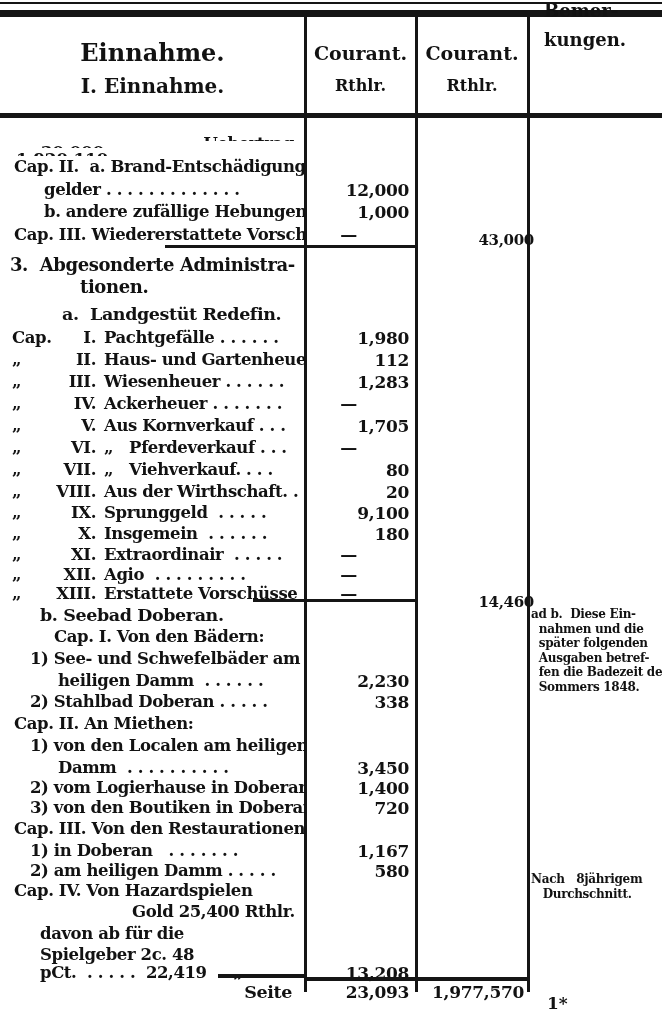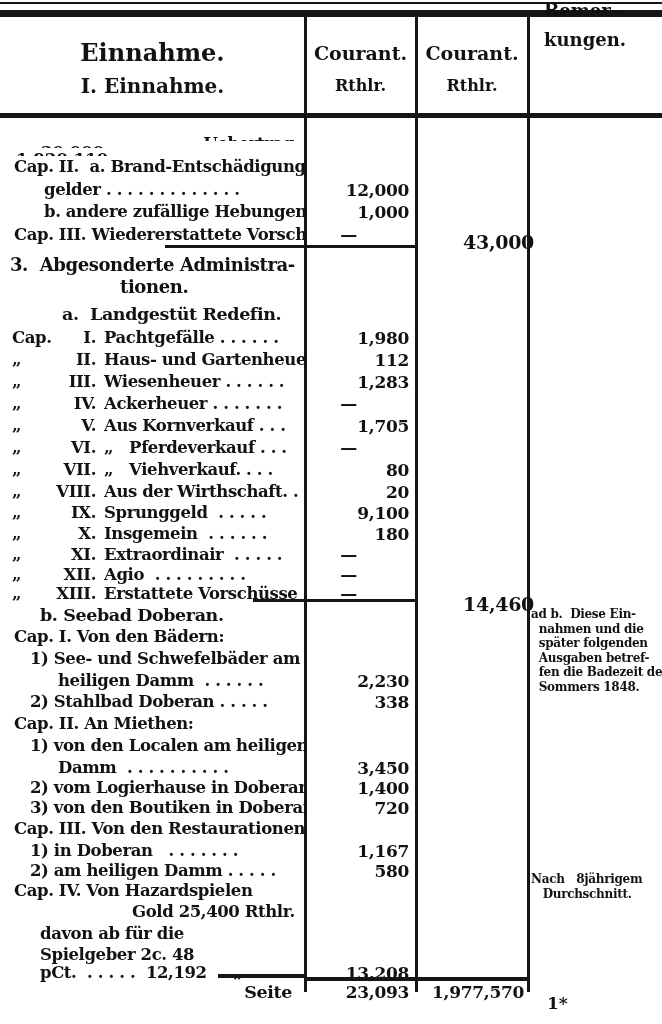--- a/index.html
+++ b/index.html
@@ -27,36 +27,36 @@
     font-size:17px; font-weight:bold; letter-spacing:-0.3px; line-height:22px;
   }
   .c2 { width:111px; padding-right:7px; }
   .c3 { width:114px; padding-right:6px; }
   .c2.dash { text-align:center; padding-right:24px; font-weight:bold; }
 
   .row.r   .c1 { text-align:right; padding-right:11px; }
   .row.p   .c1 { padding-left:14px; }
   .row.i1  .c1 { padding-left:44px; }
   .row.hd  .c1 { padding-left:10px; font-size:18px; }
-  .row.hdc .c1 { padding-left:120px; font-size:18px; }
+  .row.hdc .c1 { padding-left:80px; font-size:18px; }
   .row.hdi-a .c1 { padding-left:62px; font-size:17.5px; }
   .row.hdi-b .c1 { padding-left:40px; font-size:17.5px; }
   .row.sub1 .c1 { padding-left:30px; }
   .row.sub2 .c1 { padding-left:58px; }
   .row.gold .c1 { padding-left:132px; }
   .row.ind40 .c1 { padding-left:40px; }
 
   .pre { display:inline-block; width:46px; padding-left:12px; box-sizing:border-box; }
   .num { display:inline-block; width:50px; text-align:right; }
   .cap-t { padding-left:8px; }
 
   
   .floatval {
     position:absolute; left:416px; width:124px; box-sizing:border-box;
-    text-align:right; padding-right:6px; font-size:19px; font-weight:bold;
+    text-align:right; padding-right:6px; font-size:15px; font-weight:bold;
     letter-spacing:-0.3px;
   }
 
   
   .note {
     position:absolute; left:531px; width:130px;
     font-size:12px; font-weight:bold; line-height:14.5px;
     white-space:pre; letter-spacing:-0.3px;
   }
 
@@ -200,21 +200,21 @@
       <div class="row cap" style="top: 583px;">
         <div class="c1"><span class="pre">„</span><span class="num">XIII.</span><span class="cap-t">Erstattete Vorschüsse .</span></div>
         <div class="c2 dash">—</div>
         <div class="c3"></div>
       </div>
       <div class="row hdi-b" style="top: 604px;">
         <div class="c1">b. Seebad Doberan.</div>
         <div class="c2"></div>
         <div class="c3"></div>
       </div>
-      <div class="row p" style="top: 626px;">
+      <div class="row p" style="top: 626px; padding-left: 40px;">
         <div class="c1">Cap. I. Von den Bädern:</div>
         <div class="c2"></div>
         <div class="c3"></div>
       </div>
       <div class="row sub1" style="top: 648px;">
         <div class="c1">1) See- und Schwefelbäder am</div>
         <div class="c2"></div>
         <div class="c3"></div>
       </div>
       <div class="row sub2" style="top: 670px;">
@@ -281,21 +281,21 @@
         <div class="c1">davon ab für die</div>
         <div class="c2"></div>
         <div class="c3"></div>
       </div>
       <div class="row ind40" style="top: 944px;">
         <div class="c1">Spielgeber 2c. 48</div>
         <div class="c2"></div>
         <div class="c3"></div>
       </div>
       <div class="row ind40" style="top: 962px;">
-        <div class="c1">pCt.  . . . . .  12,192     „</div>
+        <div class="c1">pCt.  . . . . .  22,419     „</div>
         <div class="c2">13,208</div>
         <div class="c3"></div>
       </div>
     </div>
 
   <div class="hrule" style="left:165px;top:245px;width:251px;height:3px;"></div>
   <div class="hrule" style="left:253px;top:599px;width:163px;height:3px;"></div>
   <div class="hrule" style="left:218px;top:974px;width:88px;height:4px;"></div>
   <div class="hrule" style="left:305px;top:977px;width:225px;height:4px;"></div>
 

